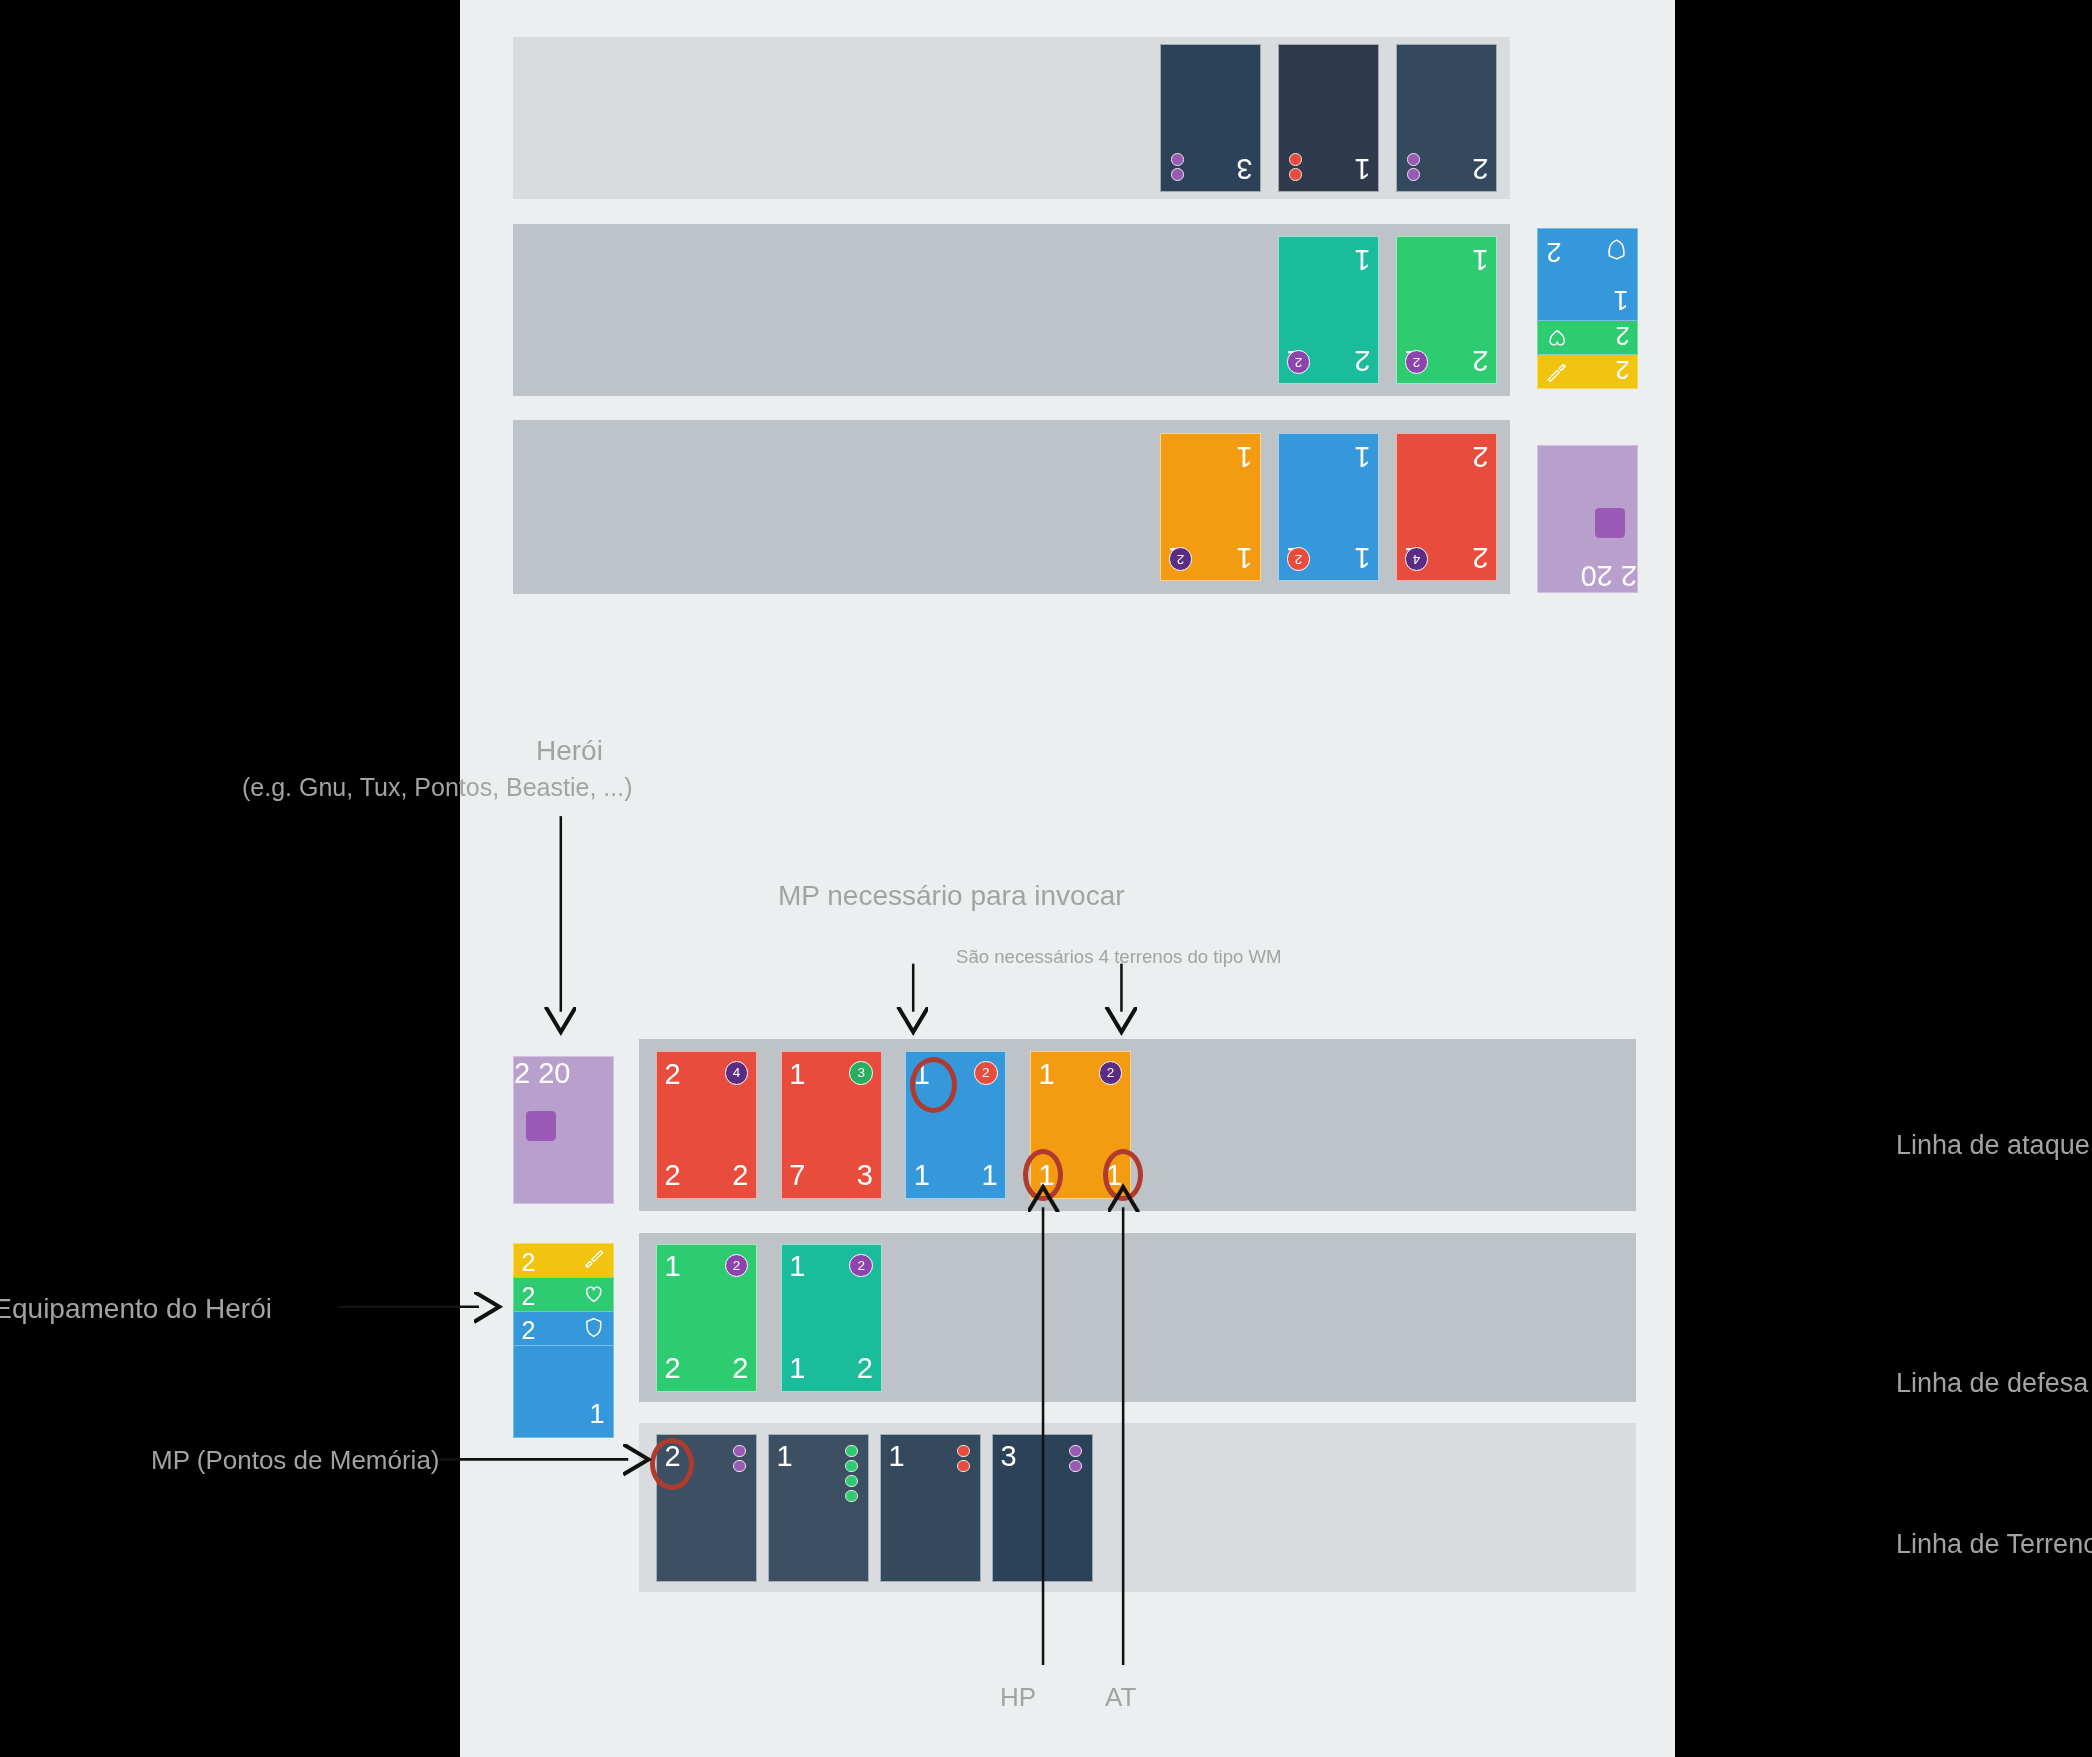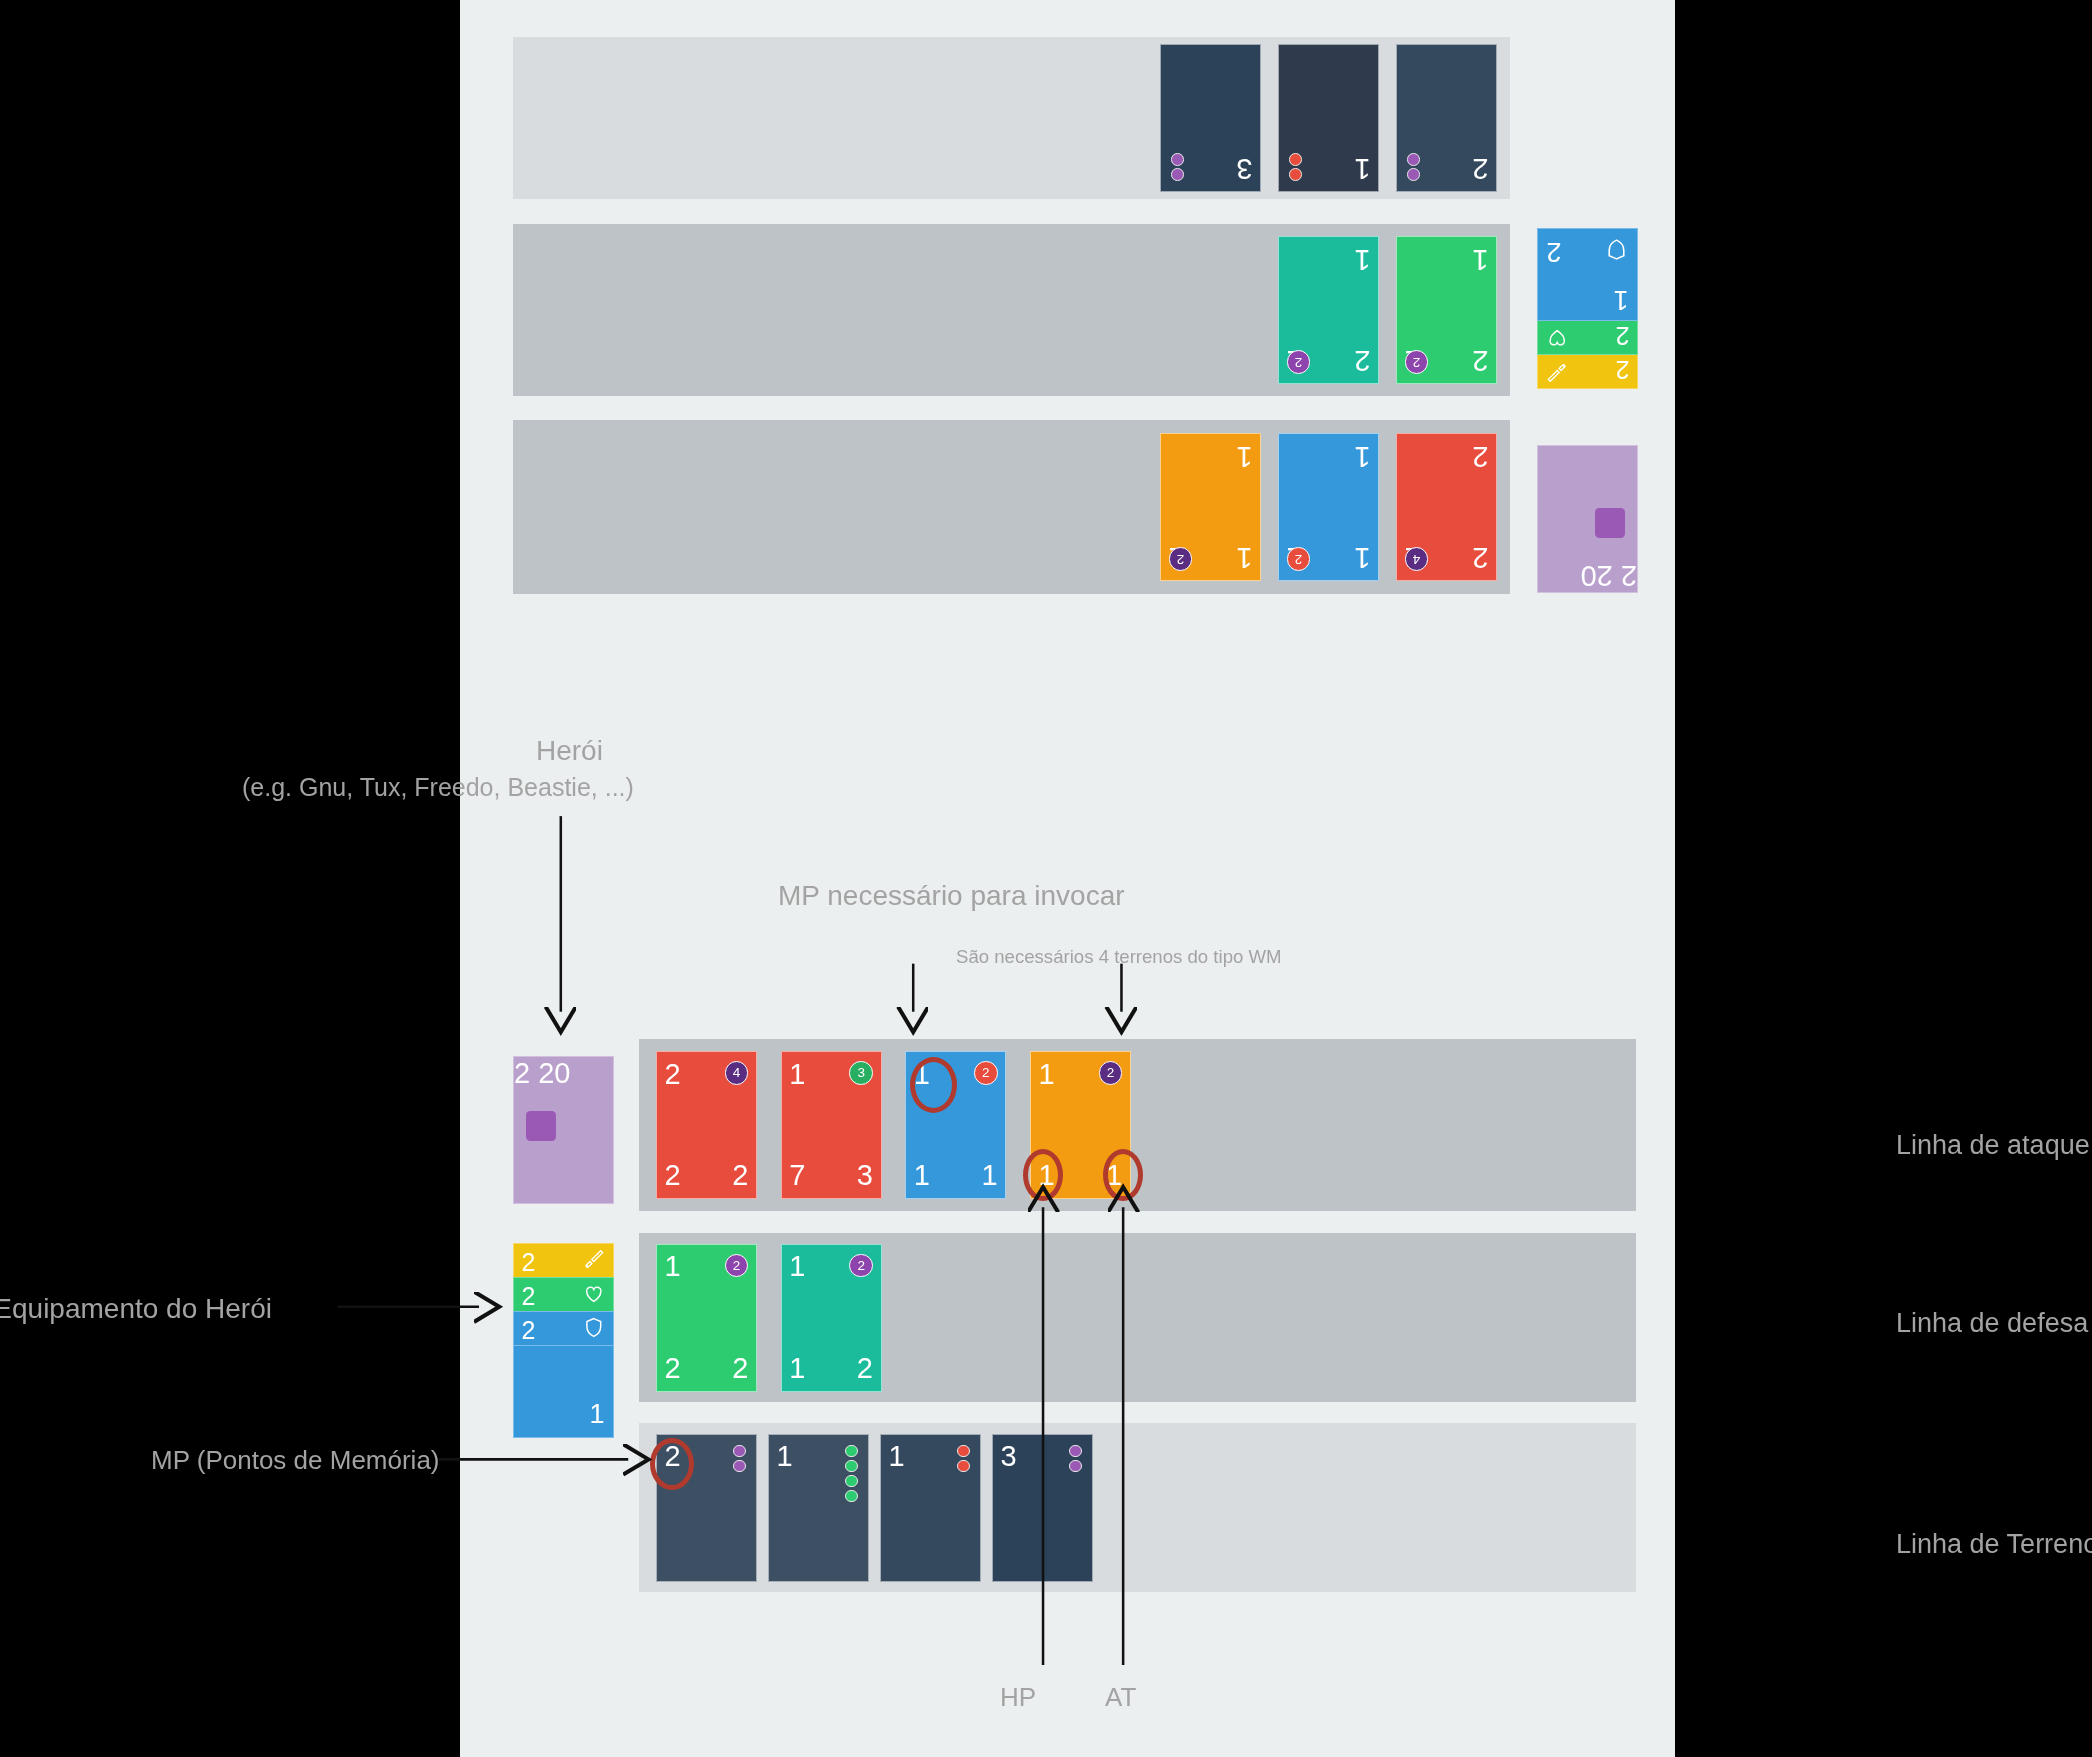--- a/index.html
+++ b/index.html
@@ -116,21 +116,21 @@
     position: absolute; color: #a3a3a3; font-weight: 300;
     font-family: "Liberation Sans", sans-serif; white-space: nowrap;
   }
   .ann-heroi      { left: 536px;  top: 735px;  font-size: 28px; }
   .ann-heroi-sub  { left: 242px;  top: 773px;  font-size: 25px; }
   .ann-mp-inv     { left: 778px;  top: 880px; font-size: 28px; }
   .ann-wm         { left: 956px; top: 946px; font-size: 18.6px; }
   .ann-equip      { left: -6.7px;   top: 1293px; font-size: 28px; }
   .ann-mpmem      { left: 151px;  top: 1445px; font-size: 26px; }
   .ann-atk-line   { left: 1896px; top: 1130px; font-size: 27px; }
-  .ann-def-line   { left: 1896px; top: 1308px; font-size: 27px; }
+  .ann-def-line   { left: 1896px; top: 1368px; font-size: 27px; }
   .ann-ter-line   { left: 1896px; top: 1529px; font-size: 27px; }
   .ann-hp         { left: 1000px; top: 1682px; font-size: 26px; }
   .ann-at         { left: 1105px; top: 1682px; font-size: 26px; }
 
   
   #arrows { position: absolute; left: 0; top: 0; width: 2092px; height: 1757px; pointer-events: none; }
 
   
   .circ {
     position: absolute; border: 5px solid #b03a2e; border-radius: 50%;
@@ -335,21 +335,21 @@
       <span class="n">1</span>
     </div>
   </div>
 
   <div class="circ" style="left:910px;top:1057px;width:47px;height:56px;"></div>
   <div class="circ" style="left:1023px;top:1149px;width:40px;height:52px;"></div>
   <div class="circ" style="left:1103px;top:1149px;width:40px;height:52px;"></div>
   <div class="circ" style="left:650px;top:1438px;width:44px;height:52px;"></div>
 
   <div class="ann ann-heroi">Herói</div>
-  <div class="ann ann-heroi-sub">(e.g. Gnu, Tux, Freedo, Beastie, ...)</div>
+  <div class="ann ann-heroi-sub">(e.g. Gnu, Tux, Pontos, Beastie, ...)</div>
   <div class="ann ann-mp-inv">MP necessário para invocar</div>
   <div class="ann ann-wm">São necessários 4 terrenos do tipo WM</div>
   <div class="ann ann-equip">Equipamento do Herói</div>
   <div class="ann ann-mpmem">MP (Pontos de Memória)</div>
   <div class="ann ann-atk-line">Linha de ataque</div>
   <div class="ann ann-def-line">Linha de defesa</div>
   <div class="ann ann-ter-line">Linha de Terreno</div>
   <div class="ann ann-hp">HP</div>
   <div class="ann ann-at">AT</div>
 

